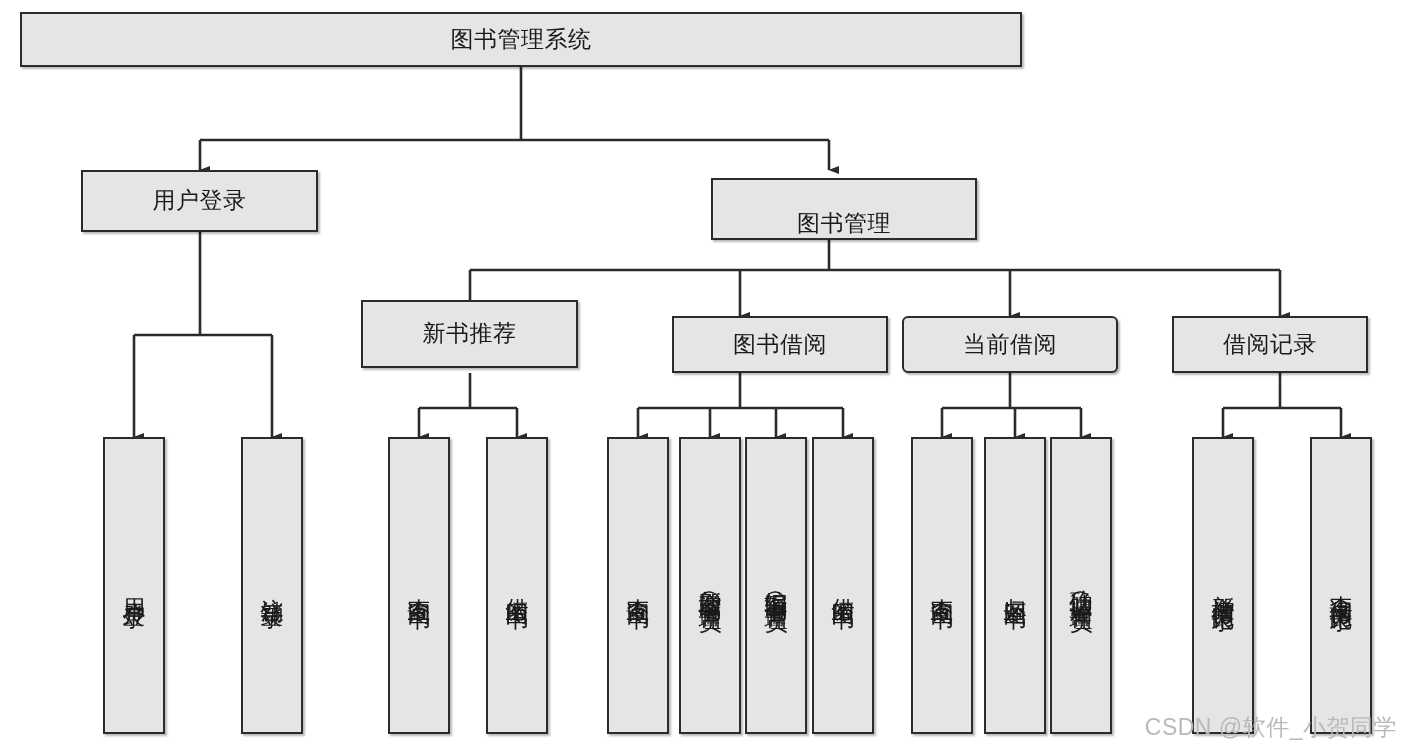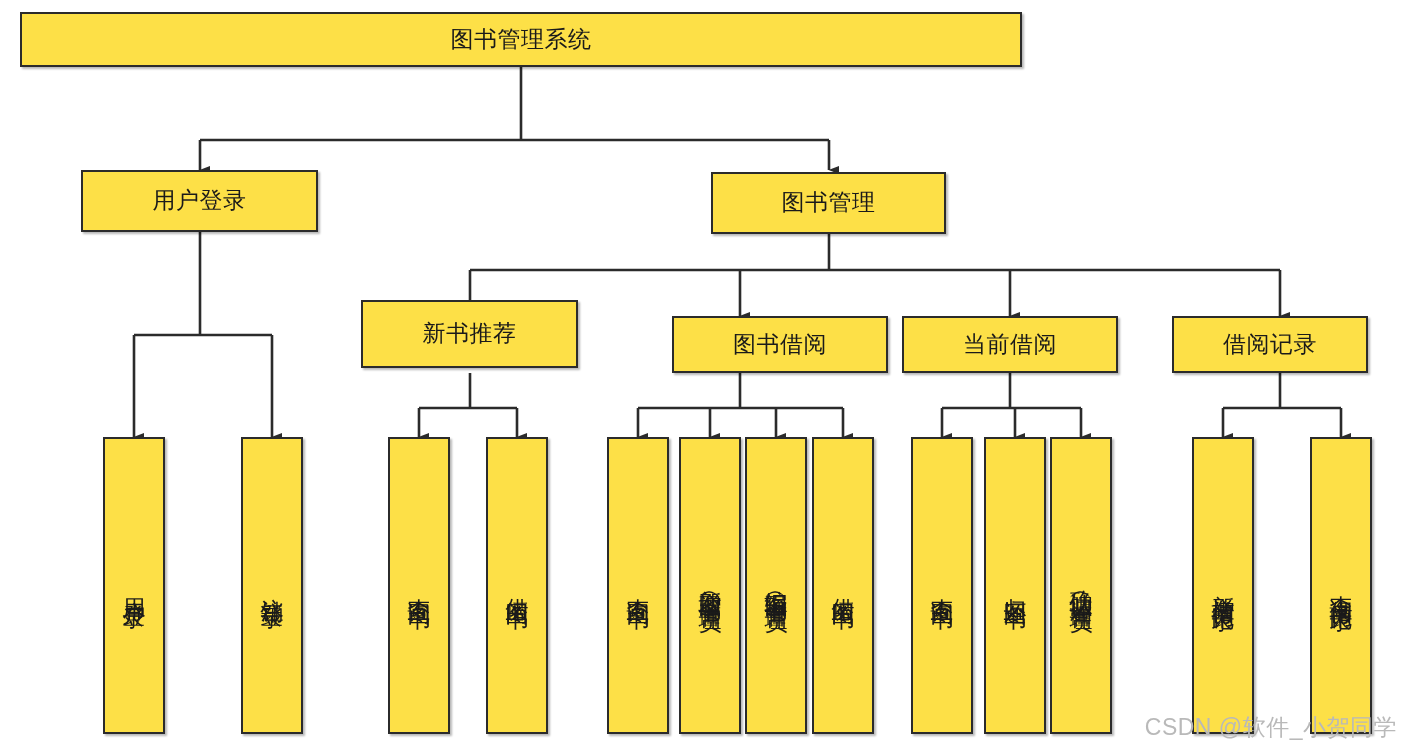--- a/index.html
+++ b/index.html
@@ -22,21 +22,21 @@
     position: absolute;
     left: 0;
     top: 0;
     width: 1405px;
     height: 747px;
     pointer-events: none;
   }
   .node {
     position: absolute;
     box-sizing: border-box;
-    background: #fde047;
+    background: #e5e5e5;
     border: 2px solid #2b2b2b;
     box-shadow: 2px 2px 2px rgba(0,0,0,0.28);
     display: flex;
     align-items: center;
     justify-content: center;
     color: #1a1a1a;
     overflow: hidden;
   }
   .node.horizontal {
     font-size: 23px;
@@ -118,30 +118,30 @@
       </g>
   </svg>
 
   <div id="node-layer">
       <div class="node horizontal" style="left: 20px; top: 12px; width: 1002px; height: 55px;">
         <span class="node-label">图书管理系统</span>
       </div>
       <div class="node horizontal" style="left: 81px; top: 170px; width: 237px; height: 62px;">
         <span class="node-label">用户登录</span>
       </div>
-      <div class="node horizontal" style="left: 711px; top: 172px; width: 235px; height: 62px;">
+      <div class="node horizontal" style="left: 711px; top: 178px; width: 266px; height: 62px; align-items: flex-end;">
         <span class="node-label">图书管理</span>
       </div>
       <div class="node horizontal" style="left: 361px; top: 300px; width: 217px; height: 68px; align-items: center;">
         <span class="node-label">新书推荐</span>
       </div>
       <div class="node horizontal" style="left: 632px; top: 316px; width: 216px; height: 57px; margin-left: 40px;">
         <span class="node-label">图书借阅</span>
       </div>
-      <div class="node horizontal" style="left: 902px; top: 316px; width: 216px; height: 57px;">
+      <div class="node horizontal" style="left: 902px; top: 316px; width: 216px; height: 57px; border-radius: 6px;">
         <span class="node-label">当前借阅</span>
       </div>
       <div class="node horizontal" style="left: 1172px; top: 316px; width: 196px; height: 57px;">
         <span class="node-label">借阅记录</span>
       </div>
       <div class="node vertical" style="left: 103px; top: 437px; width: 62px; height: 297px;">
         <span class="node-label">用户登录</span>
       </div>
       <div class="node vertical" style="left: 241px; top: 437px; width: 62px; height: 297px;">
         <span class="node-label">注销登录</span>

